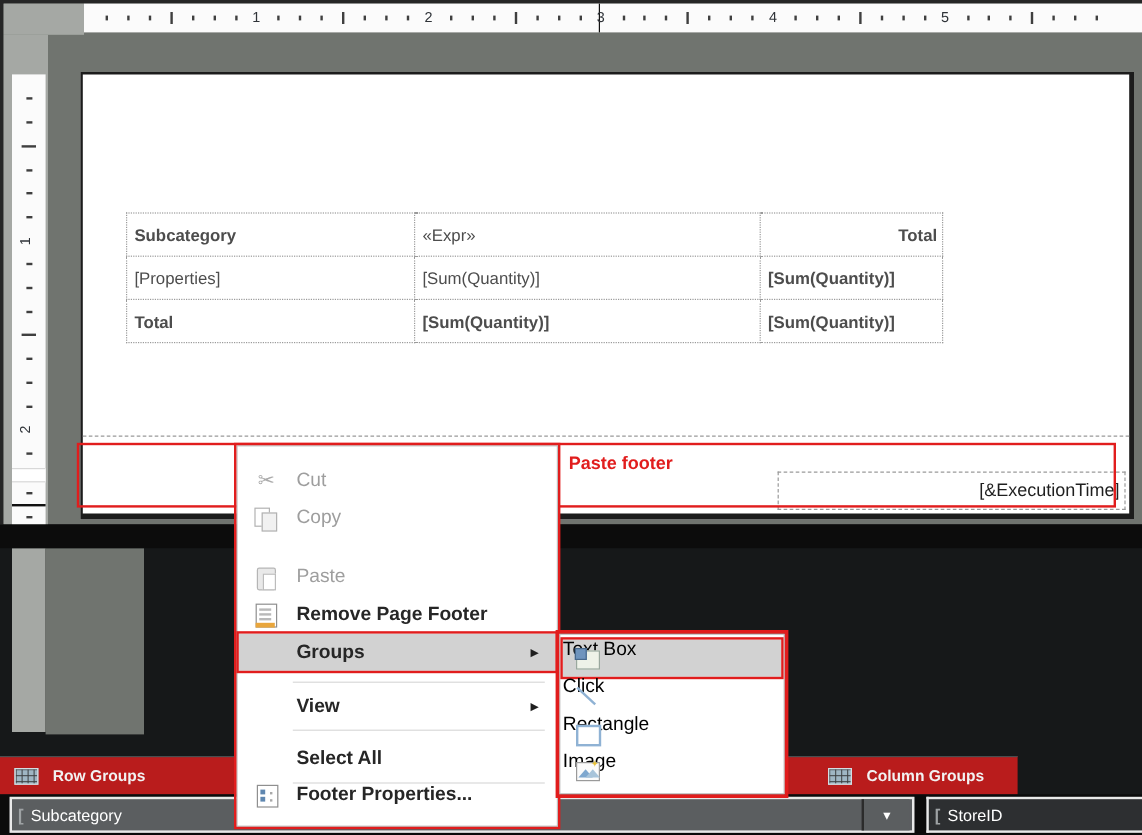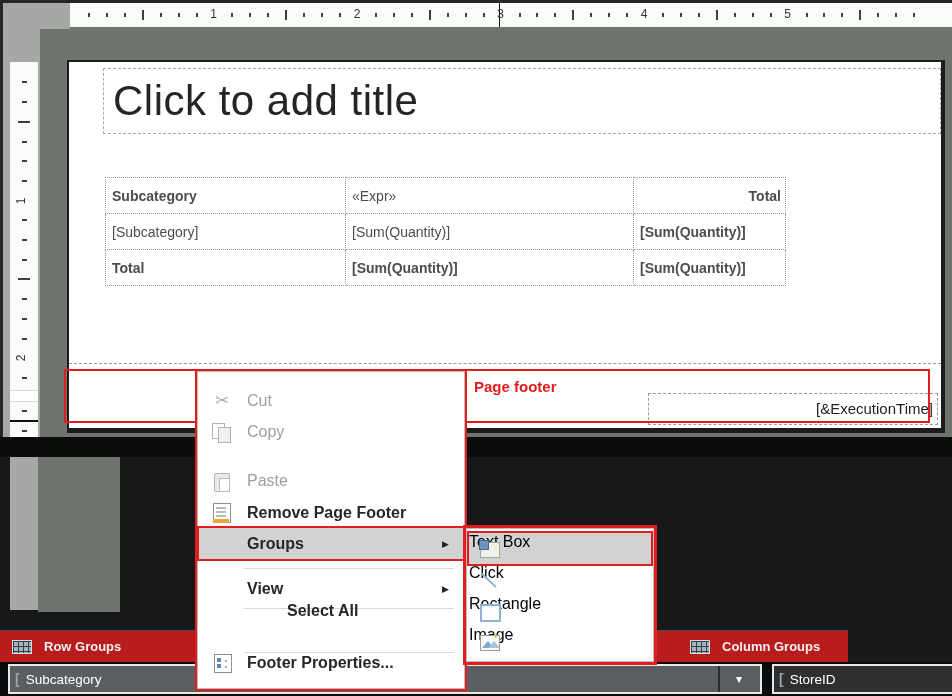--- a/index.html
+++ b/index.html
@@ -204,48 +204,47 @@
       <div class="tick-v" style="top: 236.1px;"></div>
       <div class="tick-v" style="top: 255.8px;"></div>
       <div class="tick-v" style="top: 275.5px;"></div>
       <span class="num-v" style="top: 289.2px;">2</span>
       <div class="tick-v" style="top: 314.9px;"></div>
       <div class="tick-v" style="top: 348px;"></div>
       <div class="tick-v" style="top: 368px;"></div>
     </div>
 
   <div class="page">
-    <div class="title-box">Click to add title</div>
 
     <table class="rtable">
       <tbody>
           <tr>
         <td class="c1 hdr">Subcategory</td>
         <td class="c2 exprcell">«Expr»</td>
         <td class="c3 hdr ra">Total</td>
       </tr>
       <tr>
-        <td class="c1">[Subcategory]</td>
+        <td class="c1">[Properties]</td>
         <td class="c2">[Sum(Quantity)]</td>
         <td class="c3 b">[Sum(Quantity)]</td>
       </tr>
       <tr>
         <td class="c1 b">Total</td>
         <td class="c2 b">[Sum(Quantity)]</td>
         <td class="c3 b">[Sum(Quantity)]</td>
       </tr>
     </tbody>
       </table>
 
     <div class="footer-sep"></div>
     <div class="exec-box">[&amp;ExecutionTime]</div>
   </div>
 
   <div class="red-footer-rect"></div>
-  <div class="page-footer-label">Page footer</div>
+  <div class="page-footer-label">Paste footer</div>
 </div>
 
 <div class="seam"></div>
 <div class="lower">
   <div class="rem-light"></div>
   <div class="rem-mid"></div>
 </div>
 
 <div class="groups-band">
   <div class="ic-grid" style="left:12px;"></div>
@@ -287,21 +286,21 @@
   <div class="mi hl" style="top:156px;height:31px;">
     <span class="mil">Groups</span>
     <span class="arrow">▶</span>
   </div>
   <div class="msep" style="top:196px;"></div>
   <div class="mi" style="top:202px;">
     <span class="mil">View</span>
     <span class="arrow">▶</span>
   </div>
   <div class="msep" style="top:236px;"></div>
-  <div class="mi" style="top:224px;margin-left:40px;">
+  <div class="mi" style="top:246px;">
     <span class="mil">Select All</span>
   </div>
   <div class="msep" style="top:280px;"></div>
   <div class="mi" style="top:276px;padding-left:44px;">
     <span class="ic ic-props"></span>
     <span class="mil">Footer Properties...</span>
   </div>
 </div>
 
 <div class="submenu">

